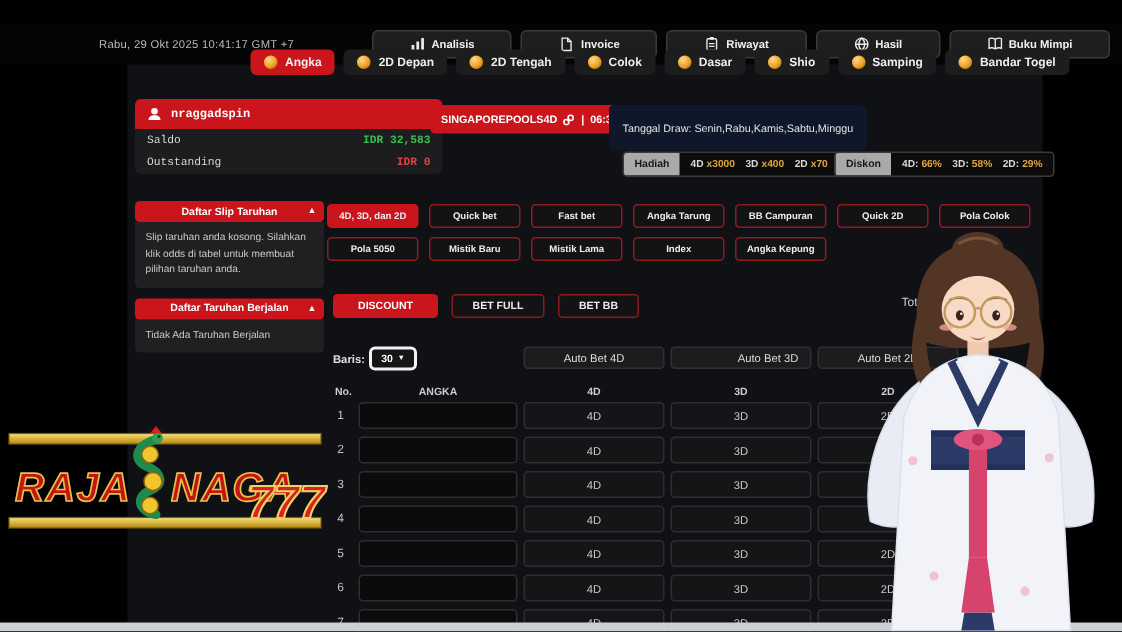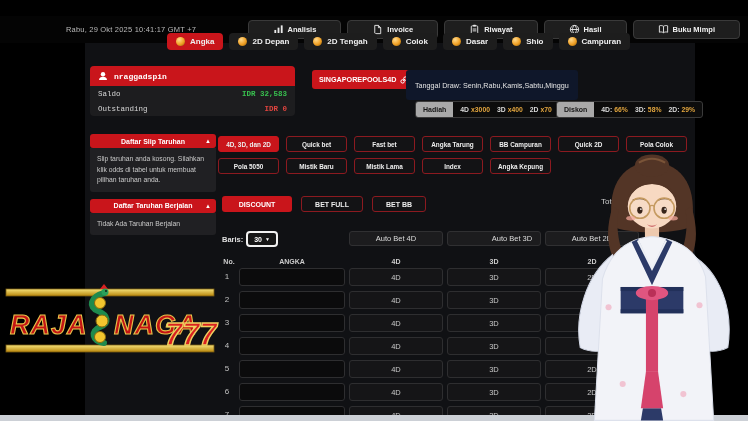--- a/index.html
+++ b/index.html
@@ -28,21 +28,21 @@
 
   
   .user-panel { position: absolute; left: 90px; top: 66px; width: 205px; background: #1d1d1f; border-radius: 4px; overflow: hidden; font-family: Liberation Mono, monospace; }
   .user-head { background: var(--accent); display: flex; align-items: center; gap: 6px; height: 20px; padding: 0 8px;
     color: #fff; font-size: 8px; font-weight: bold; }
   .u-row { display: flex; justify-content: space-between; padding: 4px 8px 3px; font-size: 7.5px; color: #d6d6d6; }
   .val-green { color: var(--green); font-weight: bold; }
   .val-red { color: #e0443f; font-weight: bold; }
 
   
-  .badge-market { position: absolute; left: 312px; top: 70px; height: 19px; display: flex; align-items: center; gap: 4px;
+  .badge-market { position: absolute; left: 287px; top: 70px; height: 19px; display: flex; align-items: center; gap: 4px;
     background: var(--accent); border-radius: 3px; padding: 0 7px; color: #fff; font-size: 7.2px; font-weight: bold; cursor: pointer; }
   .badge-market .caret { font-size: 6px; }
   .pill { position: absolute; top: 70px; height: 30px; display: flex; align-items: center; background: #0f172a;
     border-radius: 3px; padding: 0 9px; font-size: 7.2px; color: #e2e2e2; white-space: nowrap; }
   .pill.draw { left: 406px; }
   .pill.close { left: 597px; }
 
   
   .prize-group { position: absolute; top: 101px; height: 17px; display: flex; align-items: stretch; background: #0c0c0c;
     border: 1px solid #3a3a3a; border-radius: 3px; overflow: hidden; }
@@ -178,21 +178,25 @@
     <div class="nav-tab">
       <span class="ball"></span>
       <span>Dasar</span>
     </div>
     <div class="nav-tab">
       <span class="ball"></span>
       <span>Shio</span>
     </div>
     <div class="nav-tab">
       <span class="ball"></span>
-      <span>Campuran</span>
+      <span>Samping</span>
+    </div>
+    <div class="nav-tab">
+      <span class="ball"></span>
+      <span>Bandar Togel</span>
     </div>
   </div>
 
   <div class="user-panel">
     <div class="user-head">
       <svg width="10" height="10" viewBox="0 0 10 10">
         <circle cx="5" cy="3.2" r="2.2" fill="#fff"></circle>
         <path d="M1,9 C1,6.5 3,5.8 5,5.8 C7,5.8 9,6.5 9,9 z" fill="#fff"></path>
       </svg>
       <span>nraggadspin</span>

